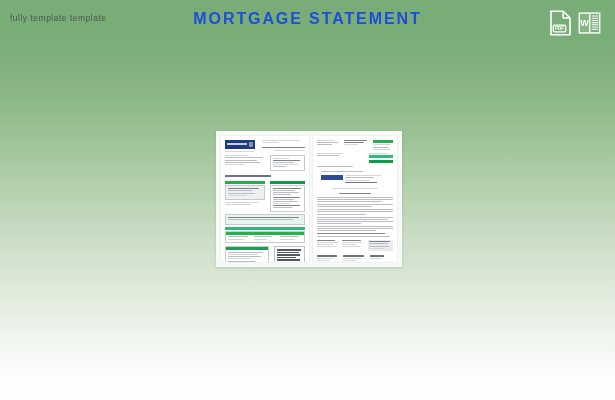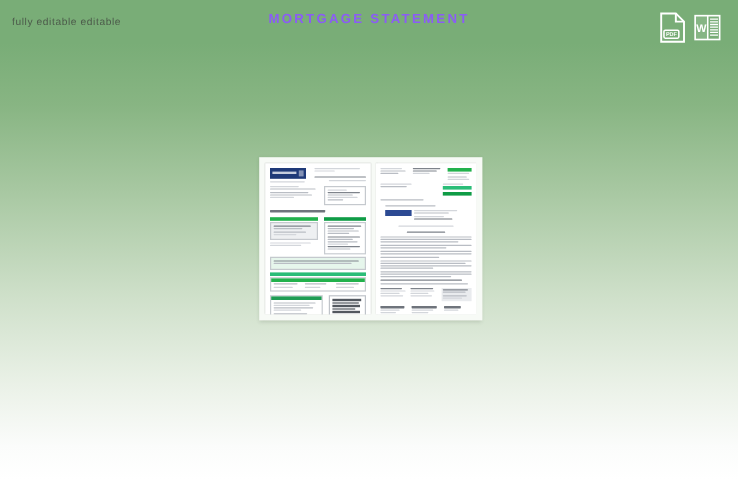--- a/index.html
+++ b/index.html
@@ -24,21 +24,21 @@
     font-weight:bold;font-size:15px;color:#ffffff;
     letter-spacing:.4px;line-height:15px;
   }
   .brand-sub{
     font-size:8.5px;color:#4c5a4a;letter-spacing:.5px;
     margin-top:8px;line-height:9px;
   }
 
   .page-title{
     position:absolute;left:0;top:10px;width:615px;text-align:center;
-    font-size:11px;font-weight:bold;color:#8b5cf6;
+    font-size:16px;font-weight:bold;color:#1d4ed8;
     letter-spacing:1.9px;
   }
 
   .filetypes{position:absolute;right:14px;top:10px;display:flex;gap:6px;align-items:flex-start;}
   .ft-icon{width:23px;height:26px;display:block;}
 
   
   .preview-card{
     position:absolute;left:216px;top:131px;width:186px;height:136px;
     background:#f7faf6;
@@ -91,21 +91,21 @@
   .tbl .body{padding:1.5px;}
 
   .darkblock{background:#53585f;height:1.3px;margin-bottom:1.2px;}
 
   .sr{position:absolute;width:1px;height:1px;overflow:hidden;clip:rect(0 0 0 0);}
 </style>
 </head>
 <body>
 
 <div class="brand">
-  <div class="brand-sub">fully editable editable</div>
+  <div class="brand-sub">fully template template</div>
 </div>
 
 <div class="page-title">MORTGAGE STATEMENT</div>
 
 <div class="filetypes">
 
   <span>
     <svg class="ft-icon" viewBox="0 0 23 26" xmlns="http://www.w3.org/2000/svg">
       <path d="M2 1.2h12.2L21 8v16.8H2z" fill="none" stroke="#ffffff" stroke-width="1.6"></path>
       <path d="M14.2 1.2V8H21" fill="none" stroke="#ffffff" stroke-width="1.6"></path>

